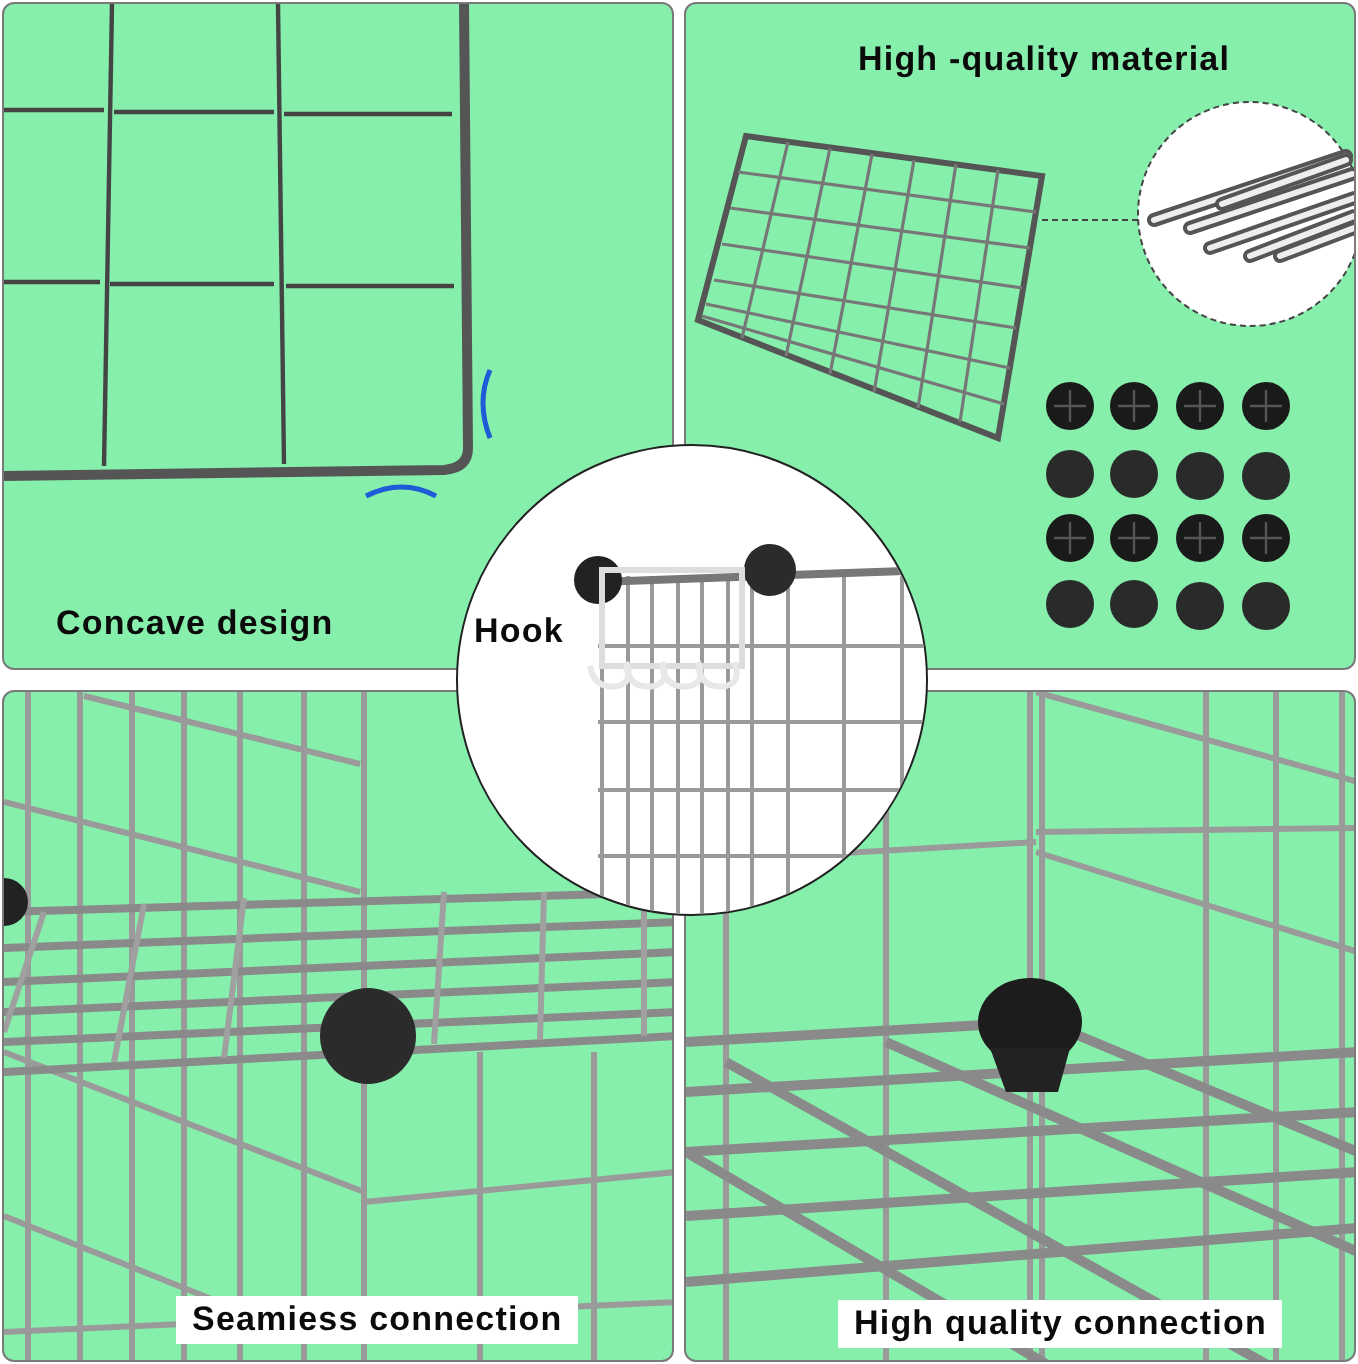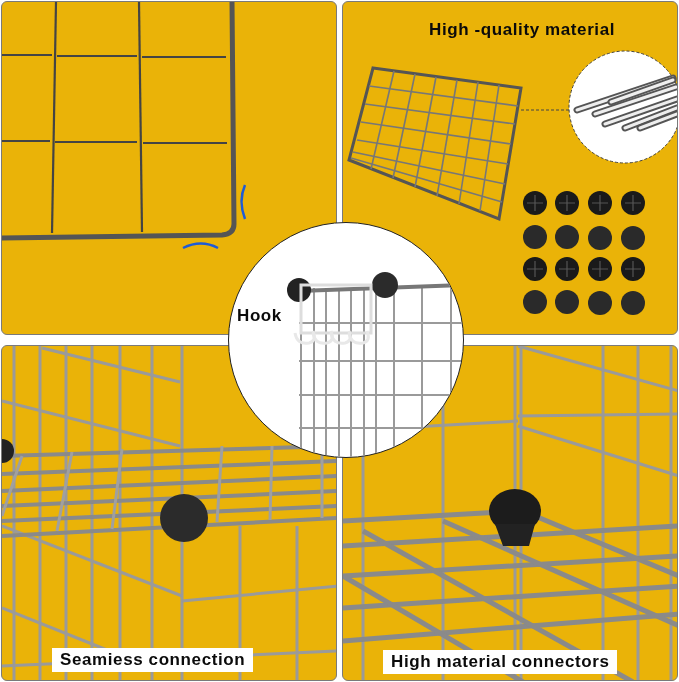--- a/index.html
+++ b/index.html
@@ -1,19 +1,19 @@
 <!DOCTYPE html>
 <html><head>
 <meta charset="utf-8">
 <style>
   html, body { margin:0; padding:0; background:#ffffff; }
   body { width:679px; height:682px; position:relative; overflow:hidden; font-family:"Liberation Sans", sans-serif; }
-  .panel { position:absolute; border:1.5px solid #7a7a7a; border-radius:6px; background:#eab308; overflow:hidden; box-sizing:border-box; }
+  .panel { position:absolute; border:1.5px solid #7a7a7a; border-radius:6px; background:#86efac; overflow:hidden; box-sizing:border-box; }
   .label { position:absolute; font-weight:bold; color:#0b0b0b; white-space:nowrap; letter-spacing:0.6px; }
-  .label-box { background:#fff; padding:2px 8px; }
+  .label-box { background:#fff; padding:2px 8px;margin-left:36px; }
   svg { position:absolute; left:0; top:0; }
   .inset { position:absolute; left:228px; top:222px; width:236px; height:236px; border-radius:50%; border:1px solid #222; background:#fff; overflow:hidden; box-sizing:border-box; }
 </style>
 </head>
 <body>
 
 <div class="panel" style="left:1px; top:1px; width:336px; height:334px;">
   <svg width="336" height="334">
     <g stroke="#444" stroke-width="2.2" fill="none">
       <line x1="54" y1="0" x2="50" y2="231"></line>
@@ -22,20 +22,21 @@
       <line x1="55" y1="54" x2="135" y2="54"></line>
       <line x1="140" y1="55" x2="224" y2="55"></line>
       <line x1="0" y1="139" x2="48" y2="139"></line>
       <line x1="53" y1="140" x2="135" y2="140"></line>
       <line x1="141" y1="141" x2="225" y2="141"></line>
     </g>
     <path d="M230 0 L232 222 Q232 232 220 233 L0 236" stroke="#555" stroke-width="5" fill="none" stroke-linecap="round"></path>
     <path d="M243 183 Q236 199 243 217" stroke="#1e5bd6" stroke-width="2.5" fill="none"></path>
     <path d="M181 246 Q199 237 216 246" stroke="#1e5bd6" stroke-width="2.5" fill="none"></path>
   </svg>
+  <div class="label" style="left:26px; top:300px; font-size:17px;">Concave design</div>
 </div>
 
 <div class="panel" style="left:342px; top:1px; width:336px; height:334px;">
   <div class="label" style="left:86px; top:18px; font-size:17px;">High -quality material</div>
   <svg width="336" height="334">
 
     <g stroke="#777" stroke-width="1.6" fill="none">
       <polygon points="30,66 178,86 156,217 6,158" stroke="#555" stroke-width="3"></polygon>
 
       <line x1="51" y1="69" x2="28" y2="167"></line>
@@ -169,21 +170,21 @@
       <line x1="0" y1="262" x2="336" y2="240"></line>
       <line x1="0" y1="295" x2="336" y2="268"></line>
       <line x1="180" y1="165" x2="336" y2="230"></line>
       <line x1="100" y1="175" x2="336" y2="280"></line>
       <line x1="20" y1="185" x2="290" y2="336"></line>
       <line x1="0" y1="230" x2="180" y2="336"></line>
     </g>
     <ellipse cx="172" cy="165" rx="26" ry="22" fill="#1c1c1c"></ellipse>
     <path d="M152 178 L192 178 L186 200 L160 200 Z" fill="#222"></path>
   </svg>
-  <div class="label label-box" style="left:40px; top:304px; font-size:17px;">High material connectors</div>
+  <div class="label label-box" style="left:40px; top:304px; font-size:17px;">High quality connection</div>
 </div>
 
 <div class="inset">
   <svg width="236" height="236">
     <g stroke="#9a9a9a" stroke-width="2" fill="none">
       <line x1="72" y1="65" x2="72" y2="236"></line>
       <line x1="85" y1="65" x2="85" y2="236"></line>
       <line x1="97" y1="65" x2="97" y2="236"></line>
       <line x1="110" y1="65" x2="110" y2="236"></line>
       <line x1="122" y1="65" x2="122" y2="236"></line>

